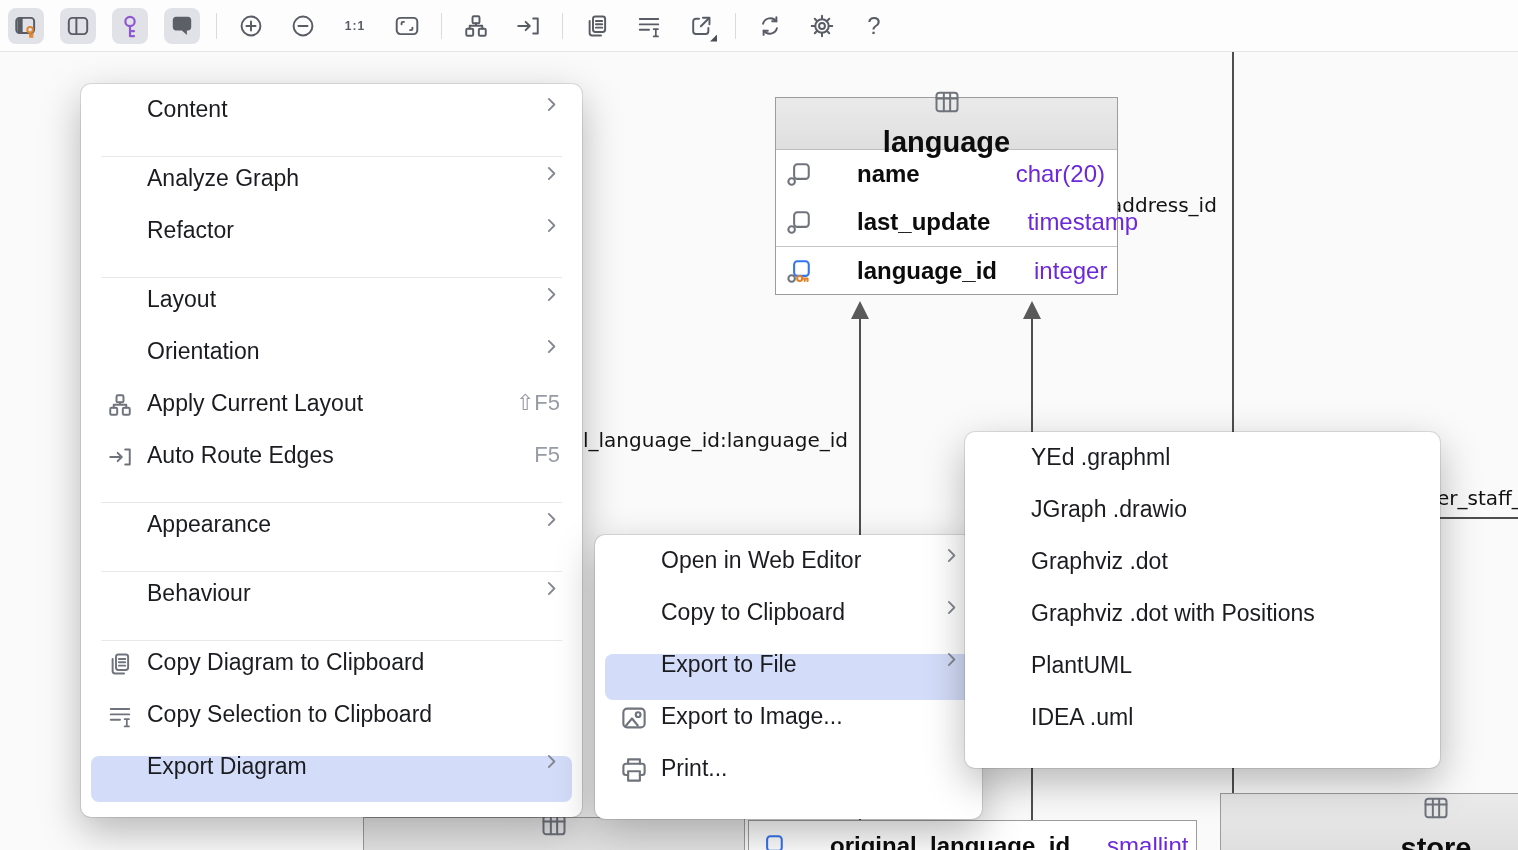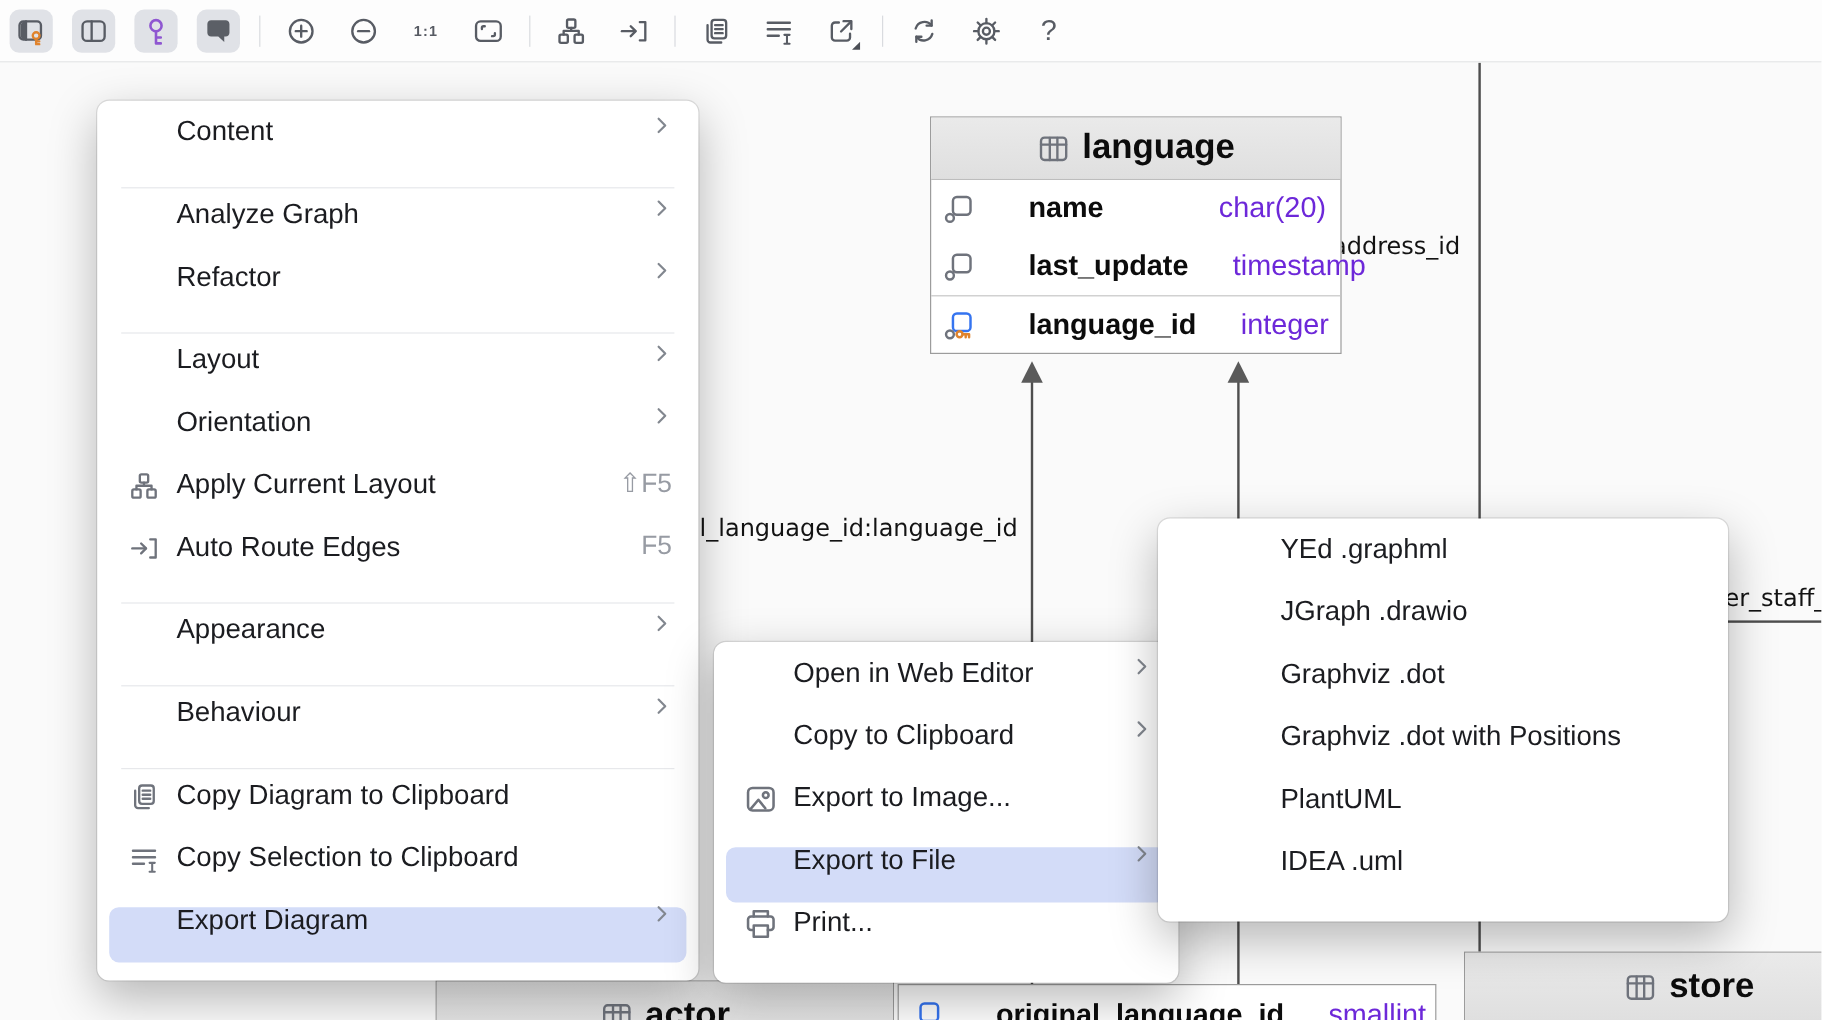--- a/index.html
+++ b/index.html
@@ -28,21 +28,21 @@
   .earrow { position:absolute; width:0; height:0; z-index:1;
     border-left:9px solid transparent; border-right:9px solid transparent;
     border-bottom:18px solid #5a5a5a; }
   .elabel { position:absolute; z-index:2; white-space:nowrap; color:#131313;
     font-family:"DejaVu Sans", sans-serif; font-size:20px; }
 
   .tnode { position:absolute; background:#fff; border:1px solid #9c9c9c; z-index:3; }
   .thead { height:52px; background:linear-gradient(#eaeaea,#dfdfdf);
     border-bottom:1px solid #bdbdbd; display:flex; align-items:center;
     justify-content:center; gap:10px; font-size:29px; font-weight:700; color:#0c0c0c;
-    white-space:nowrap; }
+    white-space:nowrap;flex-direction:column; }
   .thead.left { justify-content:flex-start; }
   .trow { height:48px; display:flex; align-items:center; padding:0 12px 0 10px;
     font-size:24px; white-space:nowrap;gap:37px; }
   .trow .cn { font-weight:700; color:#0c0c0c; margin-left:8px; }
   .trow .ct { margin-left:auto; color:#6d28d9; }
   .trow.keysep { border-top:1px solid #c6c6c6; }
 
   
   .menu { position:absolute; background:#ffffff; border-radius:10px;
     padding:12px 0; box-shadow:0 0 0 1px rgba(0,0,0,.10), 0 14px 40px rgba(0,0,0,.28); }
@@ -438,52 +438,52 @@
       </div>
       <div class="mi">
         <span class="mic"></span>
         <span class="lbl">Copy to Clipboard</span>
         <span class="chev">
           <svg width="17" height="17" viewBox="0 0 16 16" fill="none" stroke="#82878f" stroke-width="1.7" stroke-linecap="round" stroke-linejoin="round">
             <path d="M5.5 2.8L10.7 8l-5.2 5.2"></path>
           </svg>
         </span>
       </div>
+      <div class="mi sel">
+        <span class="mic"></span>
+        <span class="lbl">Export to File</span>
+        <span class="chev">
+          <svg width="17" height="17" viewBox="0 0 16 16" fill="none" stroke="#82878f" stroke-width="1.7" stroke-linecap="round" stroke-linejoin="round">
+            <path d="M5.5 2.8L10.7 8l-5.2 5.2"></path>
+          </svg>
+        </span>
+      </div>
       <div class="mi">
         <span class="mic">
           <svg width="30" height="30" viewBox="0 0 24 24" fill="none" stroke="#6f737c" stroke-width="1.7" stroke-linecap="round" stroke-linejoin="round">
             <rect x="3.5" y="4.5" width="17" height="15" rx="3"></rect>
             <circle cx="15.3" cy="9.3" r="1.9"></circle>
             <path d="M5 18.8l5.4-6.4 4.6 5.6"></path>
           </svg>
         </span>
         <span class="lbl">Export to Image...</span>
       </div>
-      <div class="mi sel">
-        <span class="mic"></span>
-        <span class="lbl">Export to File</span>
-        <span class="chev">
-          <svg width="17" height="17" viewBox="0 0 16 16" fill="none" stroke="#82878f" stroke-width="1.7" stroke-linecap="round" stroke-linejoin="round">
-            <path d="M5.5 2.8L10.7 8l-5.2 5.2"></path>
-          </svg>
-        </span>
-      </div>
       <div class="mi">
         <span class="mic">
           <svg width="30" height="30" viewBox="0 0 24 24" fill="none" stroke="#6f737c" stroke-width="1.7" stroke-linecap="round" stroke-linejoin="round">
             <path d="M7.3 7V3.5h9.4V7"></path>
             <path d="M7.3 16H5.5c-1.1 0-2-.9-2-2V9c0-1.1.9-2 2-2h13c1.1 0 2 .9 2 2v5c0 1.1-.9 2-2 2h-1.8"></path>
             <rect x="7.3" y="13" width="9.4" height="7.5"></rect>
           </svg>
         </span>
         <span class="lbl">Print...</span>
       </div>
     </div>
 
-  <div class="menu" id="menu-format" style="left:965px;top:432px;width:475px;z-index:50;padding-left:36px;">
+  <div class="menu" id="menu-format" style="left:965px;top:432px;width:475px;z-index:50;">
       <div class="mi">
         <span class="mic"></span>
         <span class="lbl">YEd .graphml</span>
       </div>
       <div class="mi">
         <span class="mic"></span>
         <span class="lbl">JGraph .drawio</span>
       </div>
       <div class="mi">
         <span class="mic"></span>

